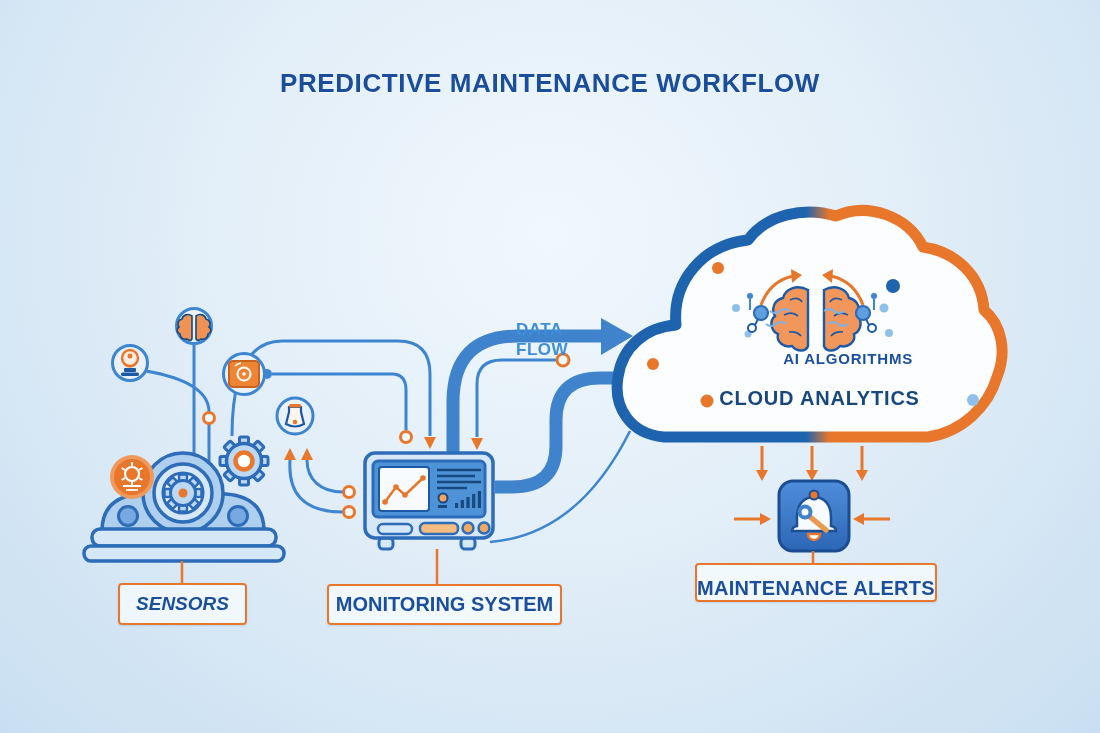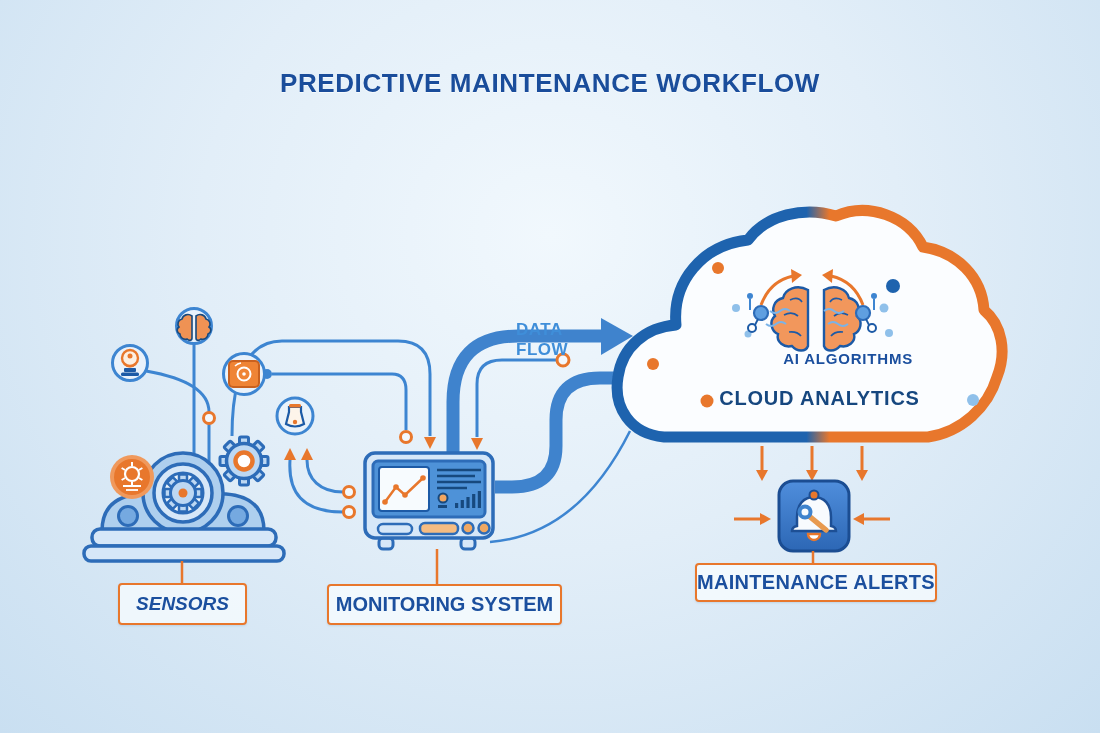--- a/index.html
+++ b/index.html
@@ -23,21 +23,21 @@
     font-size:20px;letter-spacing:.8px;color:#16477f;}
   .label-box{
     position:absolute;display:flex;align-items:center;justify-content:center;
     border:2px solid #e8772c;border-radius:4px;
     background:rgba(250,253,255,.72);
     color:#1b4f9e;font-weight:bold;
     box-shadow:0 1px 2px rgba(120,150,180,.25);
   }
   .box-sensors{left:118px;top:583px;width:125px;height:38px;font-size:19px;font-style:italic;}
   .box-monitoring{left:327px;top:584px;width:231px;height:37px;font-size:20px;}
-  .box-alerts{left:695px;top:563px;width:238px;height:35px;font-size:20px;letter-spacing:.3px;}
+  .box-alerts{left:695px;top:563px;width:238px;height:35px;font-size:20px;letter-spacing:.3px;align-items:flex-end;}
 </style>
 </head>
 <body>
 
 <div class="stage">
 
 <svg width="1100" height="733" viewBox="0 0 1100 733">
   <defs>
     <linearGradient id="cloudStroke" gradientUnits="userSpaceOnUse" x1="616" y1="320" x2="997" y2="320">
       <stop offset="0" stop-color="#1e63ae"></stop>

